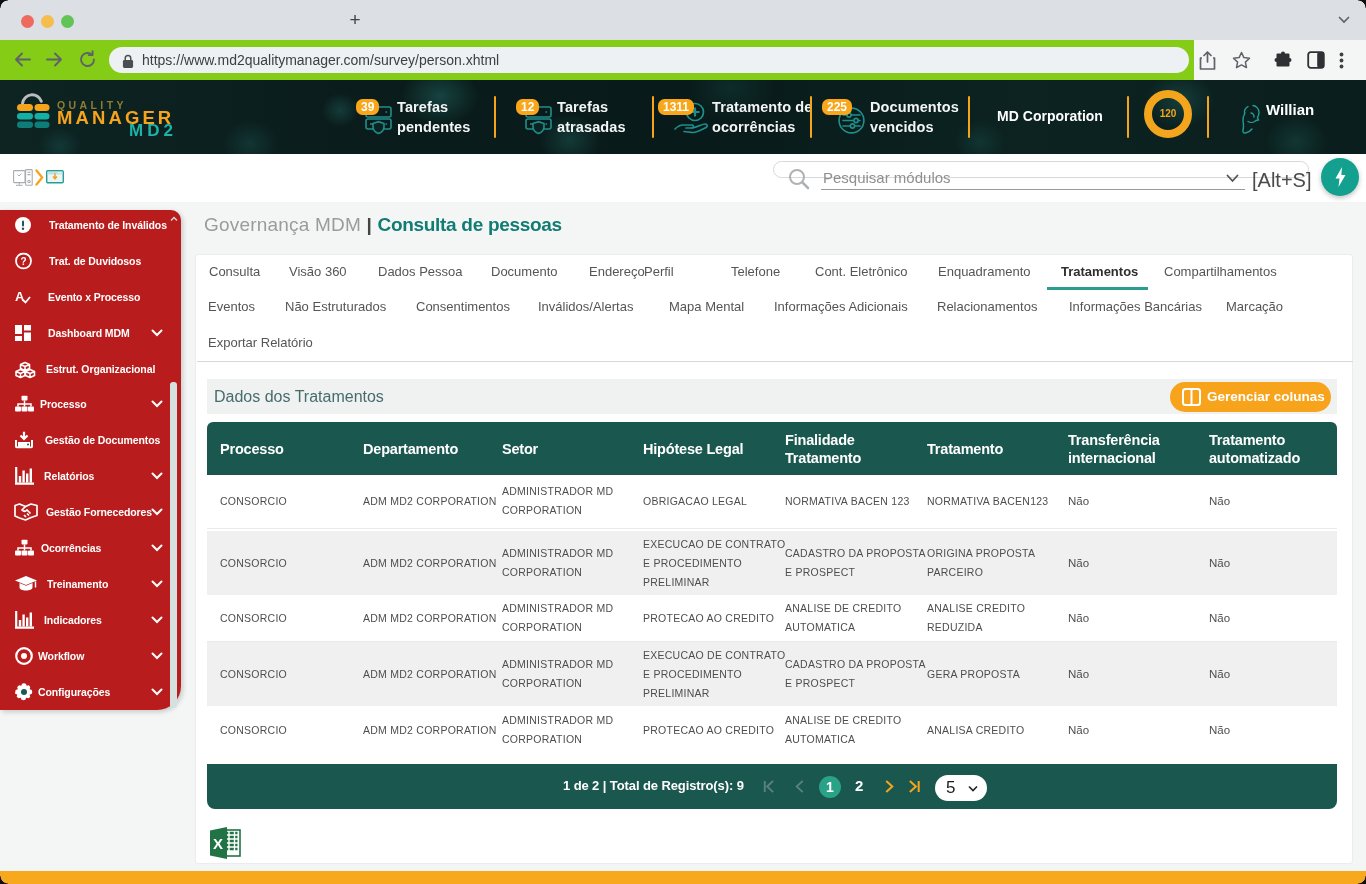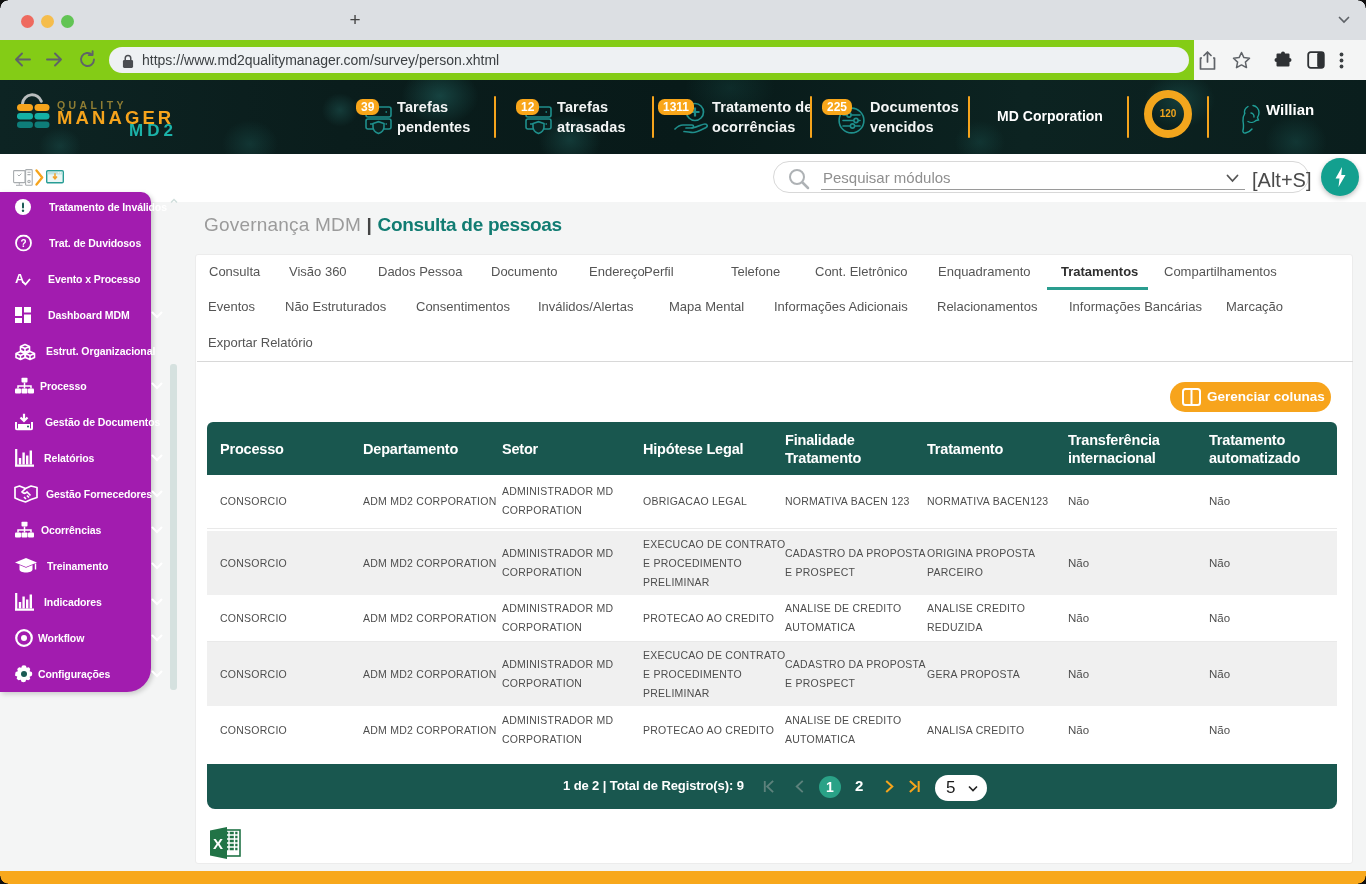--- a/index.html
+++ b/index.html
@@ -27,27 +27,27 @@
  radial-gradient(44px 38px at 1296px 62px,rgba(32,102,98,.32),rgba(32,102,98,0) 70%),
  radial-gradient(36px 30px at 980px 62px,rgba(30,96,92,.3),rgba(30,96,92,0) 70%),
  radial-gradient(64px 46px at 730px 8px,rgba(28,90,86,.26),rgba(28,90,86,0) 70%),
  radial-gradient(30px 26px at 60px 66px,rgba(34,104,100,.3),rgba(34,104,100,0) 70%),
  linear-gradient(90deg,#0d2423 0%,#0a1d1c 25%,#081a19 50%,#0c2321 75%,#0a1e1d 100%)}
 .hsep{top:16px;width:2px;height:42px;background:#f6a41c;border-radius:1px}
 .hbadge{z-index:2;height:16px;border-radius:6.5px;background:#f9a61a;color:#fff;font-size:12px;font-weight:700;text-align:center;line-height:16px;padding:0 5px;top:19px}
 .htxt{color:#f3f5f5;font-size:14.5px;font-weight:700;line-height:19.5px;top:18px;letter-spacing:.1px}
 
 #subbar{left:0;top:154px;width:1366px;height:48px;background:#fff}
-#search{left:773px;top:7px;width:536px;height:32px;border:1px solid #d8d8d8;border-radius:17px;background:#fff}
+#search{left:773px;top:7px;width:536px;height:17px;border:1px solid #d8d8d8;border-radius:17px;background:#fff}
 #sline{left:47px;top:27px;width:424px;height:1px;background:#9a9a9a}
 #sph{left:49px;top:7px;font-size:15px;color:#8f8f8f}
 #alts{left:478px;top:7px;font-size:20px;color:#4a4a4a}
 #bolt{left:1321px;top:4px;width:38px;height:38px;border-radius:50%;background:#13a08f;box-shadow:0 2px 5px rgba(0,0,0,.25);text-align:center}
 
-#sidebar{left:0;top:192px;width:151px;height:500px;background:#a21caf;border-radius:0 10px 24px 0;box-shadow:2px 2px 5px rgba(0,0,0,.18)}
+#sidebar{left:0;top:210px;width:181px;height:500px;background:#b91c1c;border-radius:0 10px 24px 0;box-shadow:2px 2px 5px rgba(0,0,0,.18)}
 .mi{position:absolute;left:0;width:181px;height:36px}
 .mi .ic{position:absolute;left:15px;top:50%;transform:translateY(-50%)}
 .mi .tx{position:absolute;left:50px;top:50%;transform:translateY(-50%);color:#fff;font-size:10.5px;font-weight:700;white-space:nowrap;letter-spacing:-.1px}
 .mi .ch{position:absolute;left:151px;top:50%;transform:translateY(-50%)}
 #sthumb{left:170px;top:172px;width:7px;height:326px;background:#d5e1df;border-radius:3px}
 
 #title{left:204px;top:214px;font-size:19px;color:#9b9b9b;letter-spacing:.2px}
 #title b{color:#117c72;font-weight:700;letter-spacing:-.3px}
 #title .bar{color:#444;font-weight:700}
 #card{left:195px;top:254px;width:1158px;height:610px;background:#fff;border:1px solid #ececec;border-radius:3px}
@@ -458,20 +458,21 @@
  <span class="tb" style="left:220px;top:44px">Consentimentos</span>
  <span class="tb" style="left:342px;top:44px">Inválidos/Alertas</span>
  <span class="tb" style="left:473px;top:44px">Mapa Mental</span>
  <span class="tb" style="left:578px;top:44px">Informações Adicionais</span>
  <span class="tb" style="left:741px;top:44px">Relacionamentos</span>
  <span class="tb" style="left:873px;top:44px">Informações Bancárias</span>
  <span class="tb" style="left:1030px;top:44px">Marcação</span>
  <span class="tb" style="left:12px;top:80px">Exportar Relatório</span>
  <div class="abs" style="left:851px;top:32px;width:101px;height:2.5px;background:#2a9d8f"></div>
  <div class="abs" style="left:1px;top:106px;width:1156px;height:1px;background:#d8d8d8"></div>
+ <div class="abs" id="secbar">Dados dos Tratamentos</div>
  <div class="abs" id="gerbtn">
       <svg class="abs" style="left:12px;top:6px" width="19" height="18" viewBox="0 0 19 18">
         <rect x="1" y="1" width="17" height="16" rx="2.5" fill="none" stroke="#fff" stroke-width="2"></rect>
         <path d="M9.5 1v16" stroke="#fff" stroke-width="2"></path>
       </svg>
       <span class="abs" style="left:37px;top:0">Gerenciar colunas</span>
     </div>
  <div class="abs" id="thead">
   <div class="th" style="left:13px;top:18px">Processo</div>
   <div class="th" style="left:156px;top:18px">Departamento</div>

